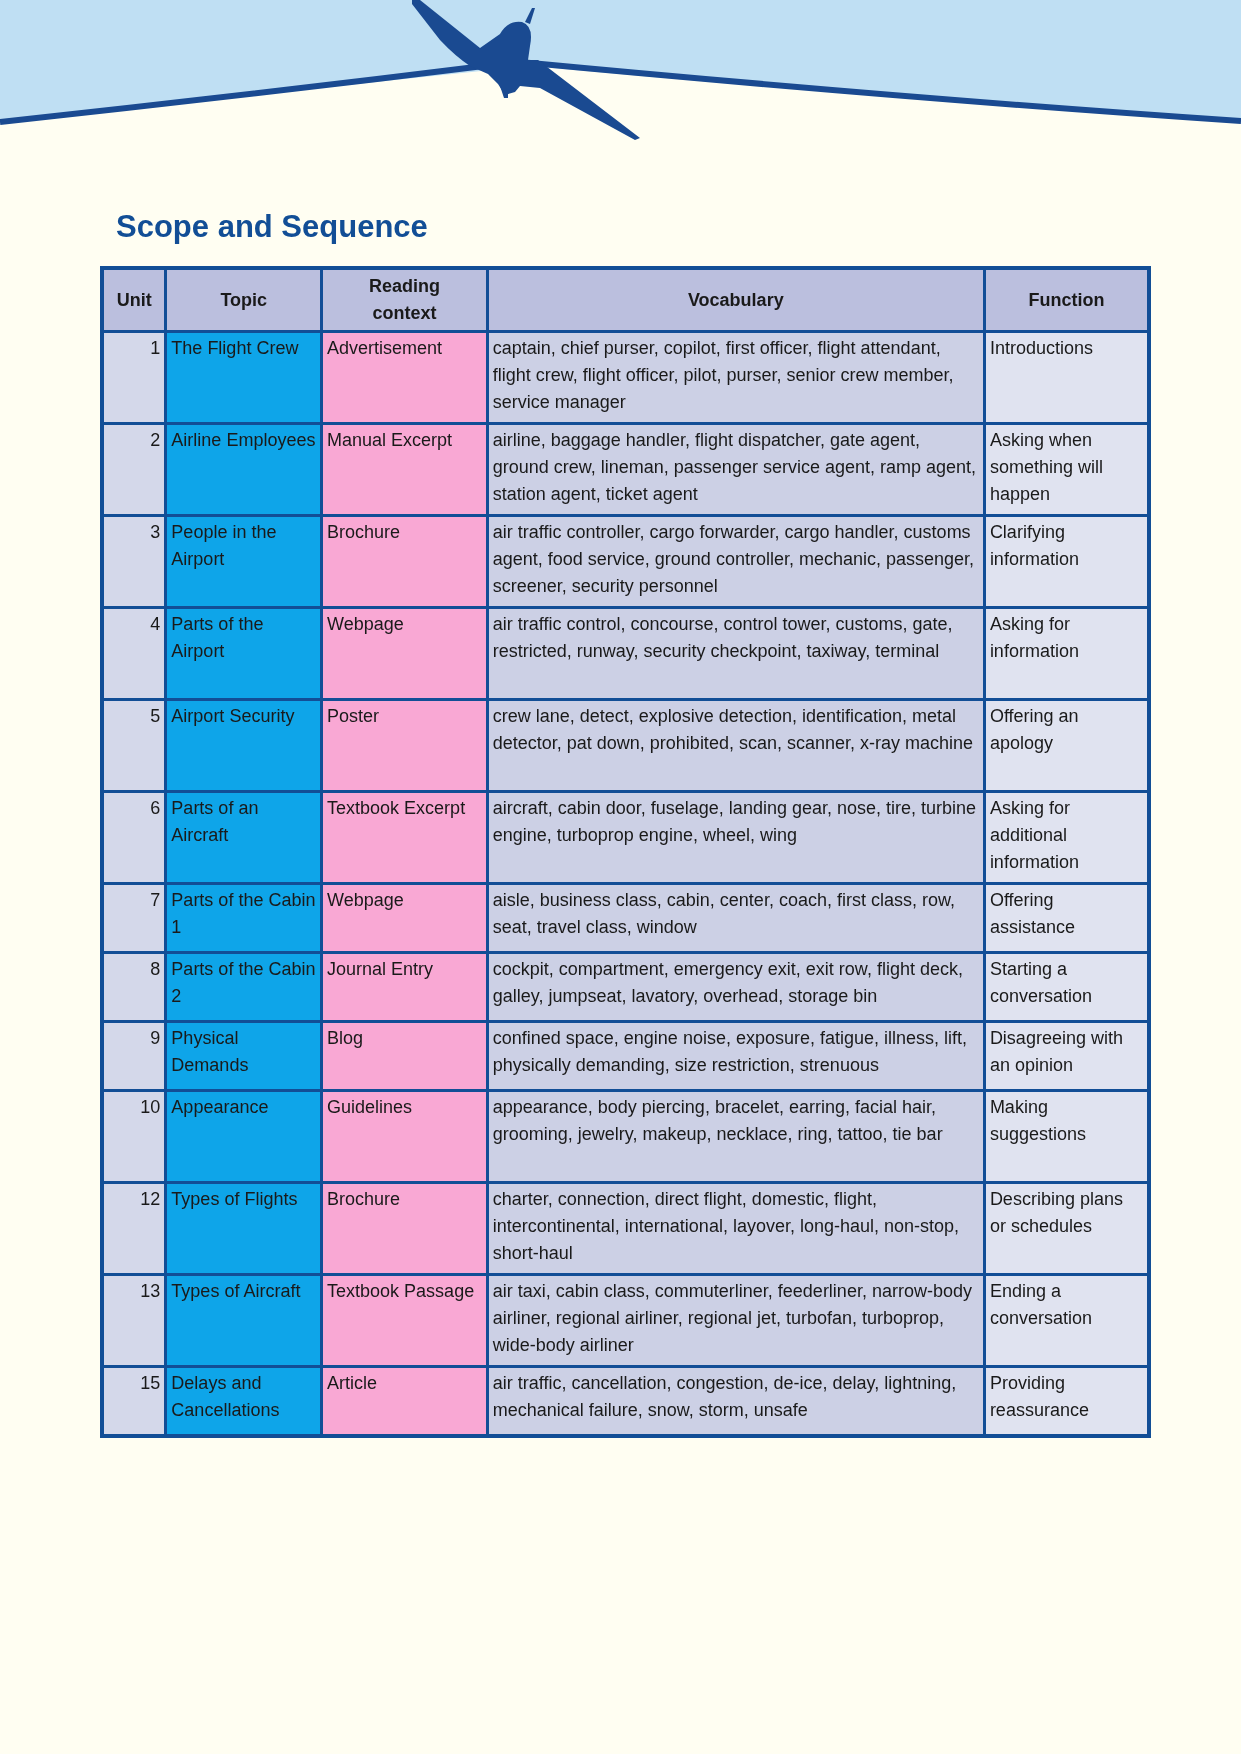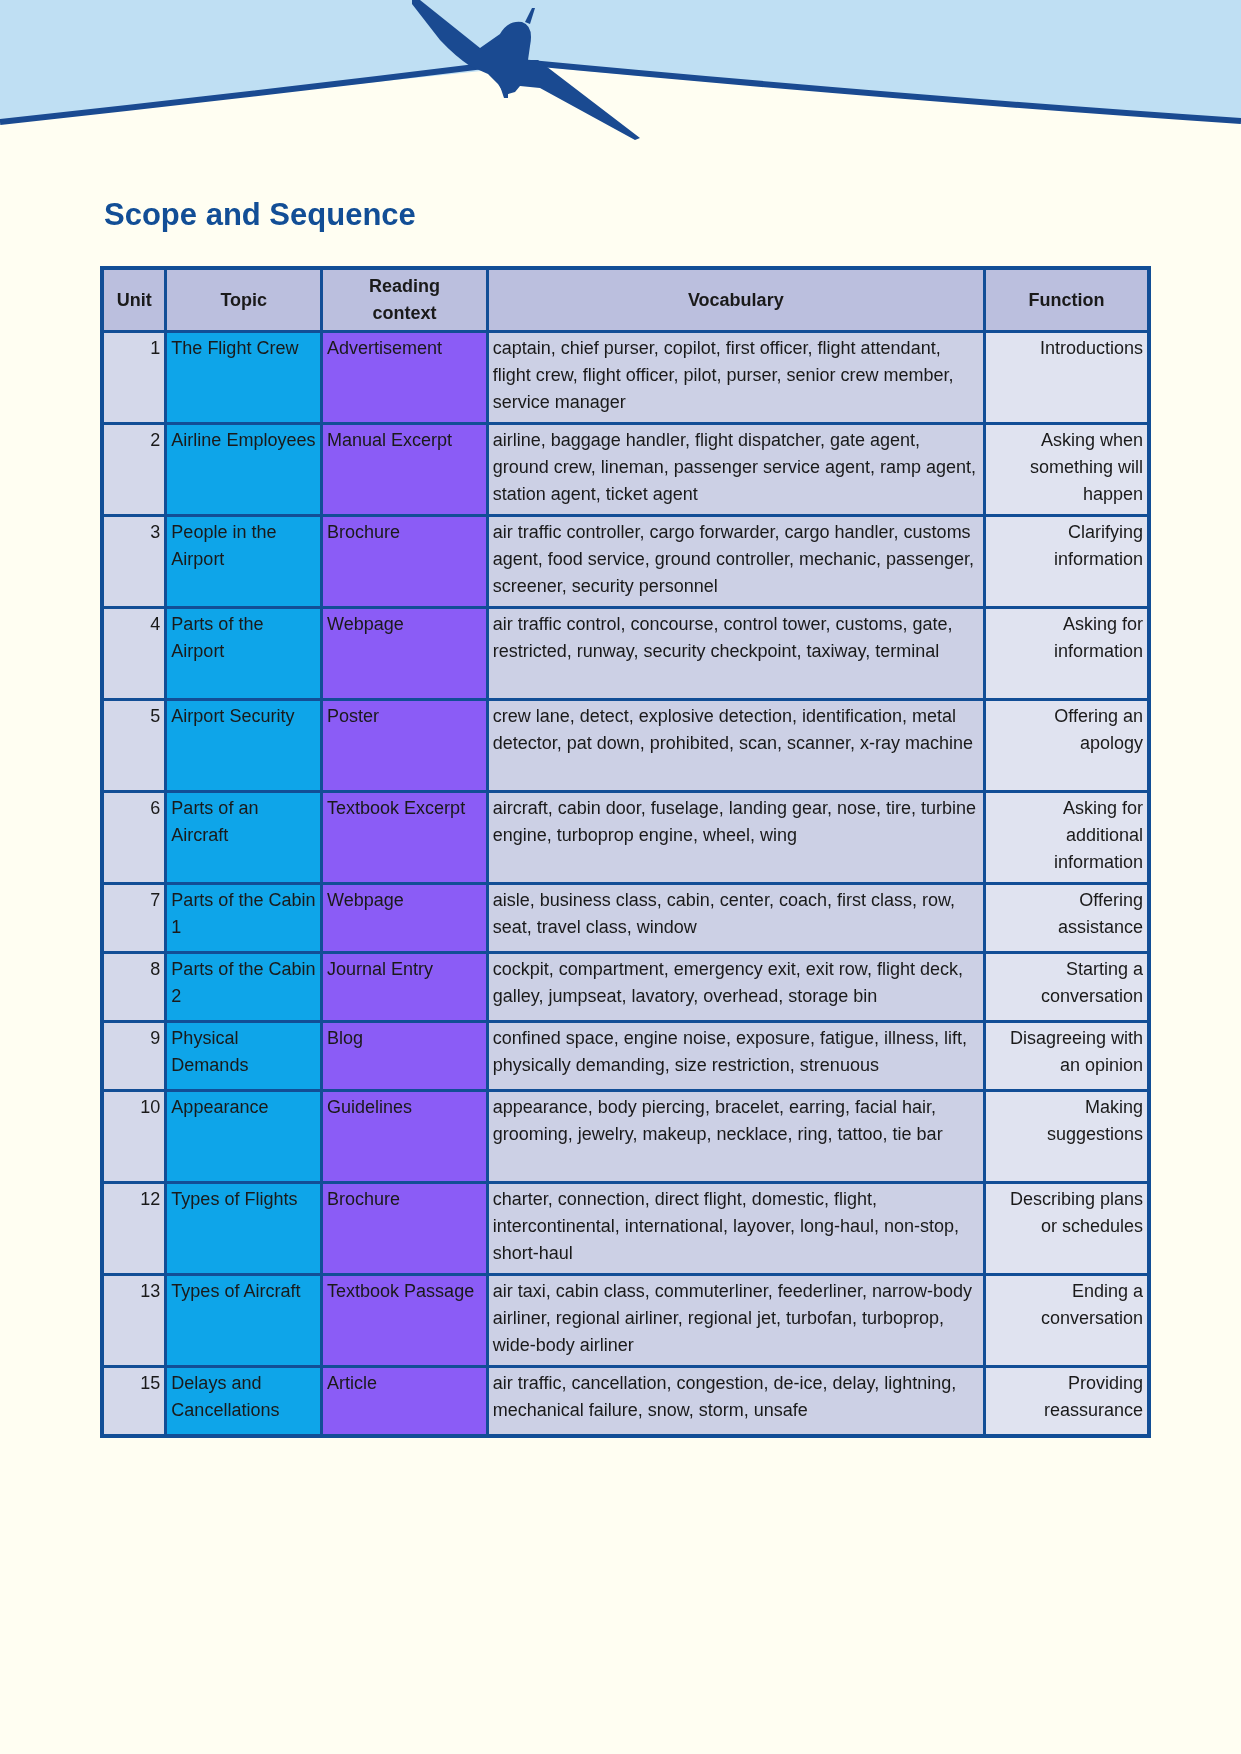--- a/index.html
+++ b/index.html
@@ -14,21 +14,21 @@
     .banner {
       position: absolute;
       left: 0; top: 0;
       width: 1241px;
       height: 150px;
     }
     .page-title {
       position: absolute;
       left: 100px;
       top: 193px;
-      margin: 4px;
+      margin: 16px;
       font-size: 31px;
       font-weight: bold;
       color: #124e96;
       letter-spacing: 0px;
     }
     table.scope {
       position: absolute;
       left: 100px;
       top: 266px;
       width: 1051px;
@@ -51,23 +51,23 @@
       height: 60px;
       padding: 0 4px;
     }
     col.c-unit { width: 64px; }
     col.c-topic { width: 156px; }
     col.c-reading { width: 166px; }
     col.c-vocab { width: 500px; }
     col.c-func { width: 165px; }
     td.unit { background: #d4d8ea; text-align: right; padding-right: 14px; }
     td.topic { background: #0ea5e9; }
-    td.reading { background: #8b5cf6; }
+    td.reading { background: #f9a8d4; }
     td.vocab { background: #ccd0e5; }
-    td.func { background: #e0e3f0; text-align: right; }
+    td.func { background: #e0e3f0; }
     tr.h3 td { height: 84px; }
     tr.h2 td { height: 61px; }
   </style>
 </head>
 <body>
 
 <svg class="banner" viewBox="0 0 1241 150" xmlns="http://www.w3.org/2000/svg">
   <path d="M0,0 L1241,0 L1241,120 Q900,100 530,66 Q250,95 0,122 Z" fill="#bfdff3"></path>
   <path d="M0,122 Q250,95 500,64" stroke="#1a4a91" stroke-width="6" fill="none"></path>
   <path d="M520,62 Q900,98 1241,121" stroke="#1a4a91" stroke-width="6" fill="none"></path>

